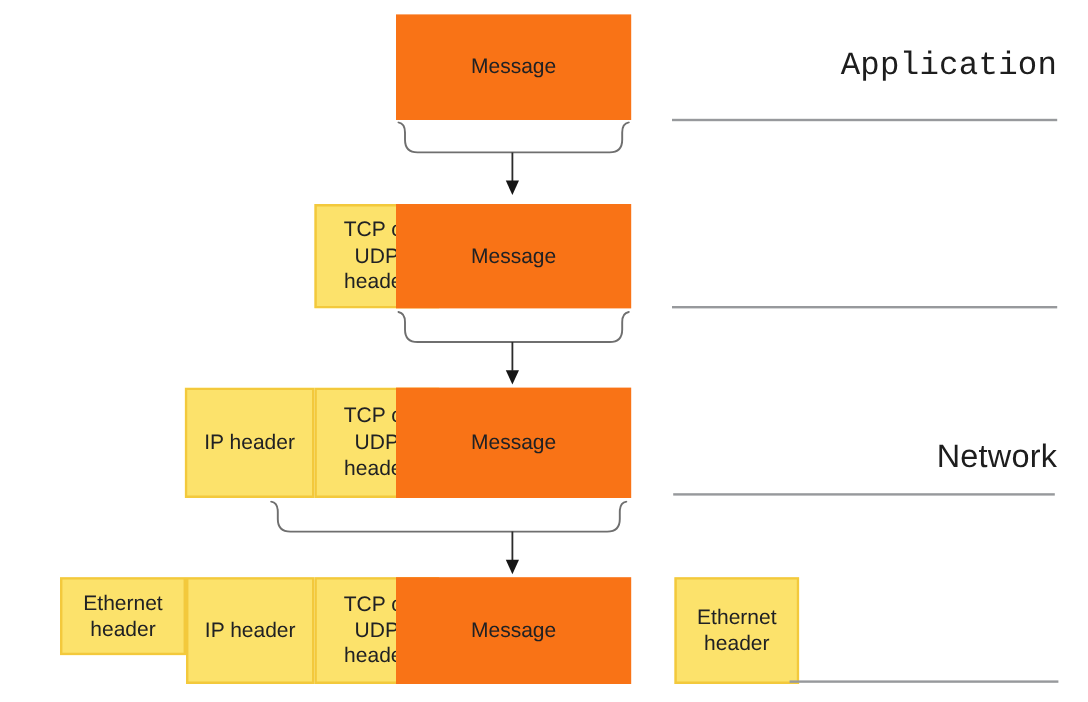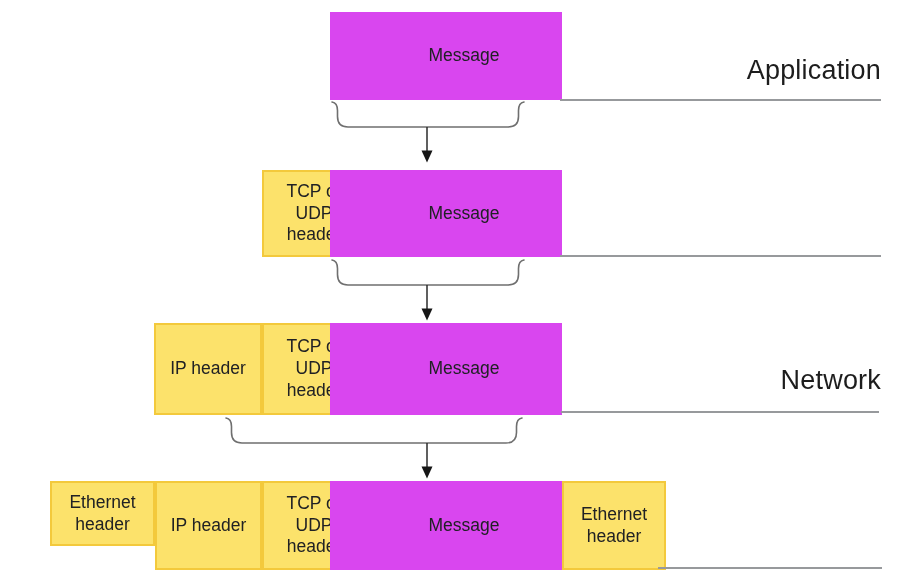--- a/index.html
+++ b/index.html
@@ -17,21 +17,21 @@
     text-align: center;
     color: #202124;
     font-size: 17.5px;
     line-height: 1.24;
   }
   .seg.light {
     background: #FCE26B;
     box-shadow: inset 0 0 0 2px rgba(233, 176, 14, 0.5);
     margin-left: 36px;
   }
-  .seg.gold { background: #d946ef; padding-left: 36px; }
+  .seg.gold { background: #f97316; }
   .seg .lbl { padding: 0 14px; }
 
   .bracket-svg { position: absolute; display: block; }
 
   .layer-label {
     position: absolute;
     right: 26px;
     font-size: 27px;
     line-height: 34px;
     color: #1d1d1d;
@@ -101,21 +101,21 @@
       <span class="lbl">TCP or UDP header</span>
     </div>
     <div class="seg gold" style="left:330px; top:481px; width:196px; height:89px;">
       <span class="lbl">Message</span>
     </div>
     <div class="seg light" style="left:526px; top:481px; width:104px; height:89px;">
       <span class="lbl">Ethernet header</span>
     </div>
   </div>
 
-  <div class="layer-label" style="top:53px;">Application</div>
+  <div class="layer-label" style="top:39px;font-family:Liberation Mono, monospace;">Application</div>
   <div class="underline" style="left:560px; top:99px; width:321px;"></div>
 
   <div class="underline" style="left:560px; top:255px; width:321px;"></div>
 
   <div class="layer-label" style="top:363px;">Network</div>
   <div class="underline" style="left:561px; top:411px; width:318px;"></div>
 
   <div class="underline" style="left:658px; top:567px; width:224px;"></div>
 
 </div>

